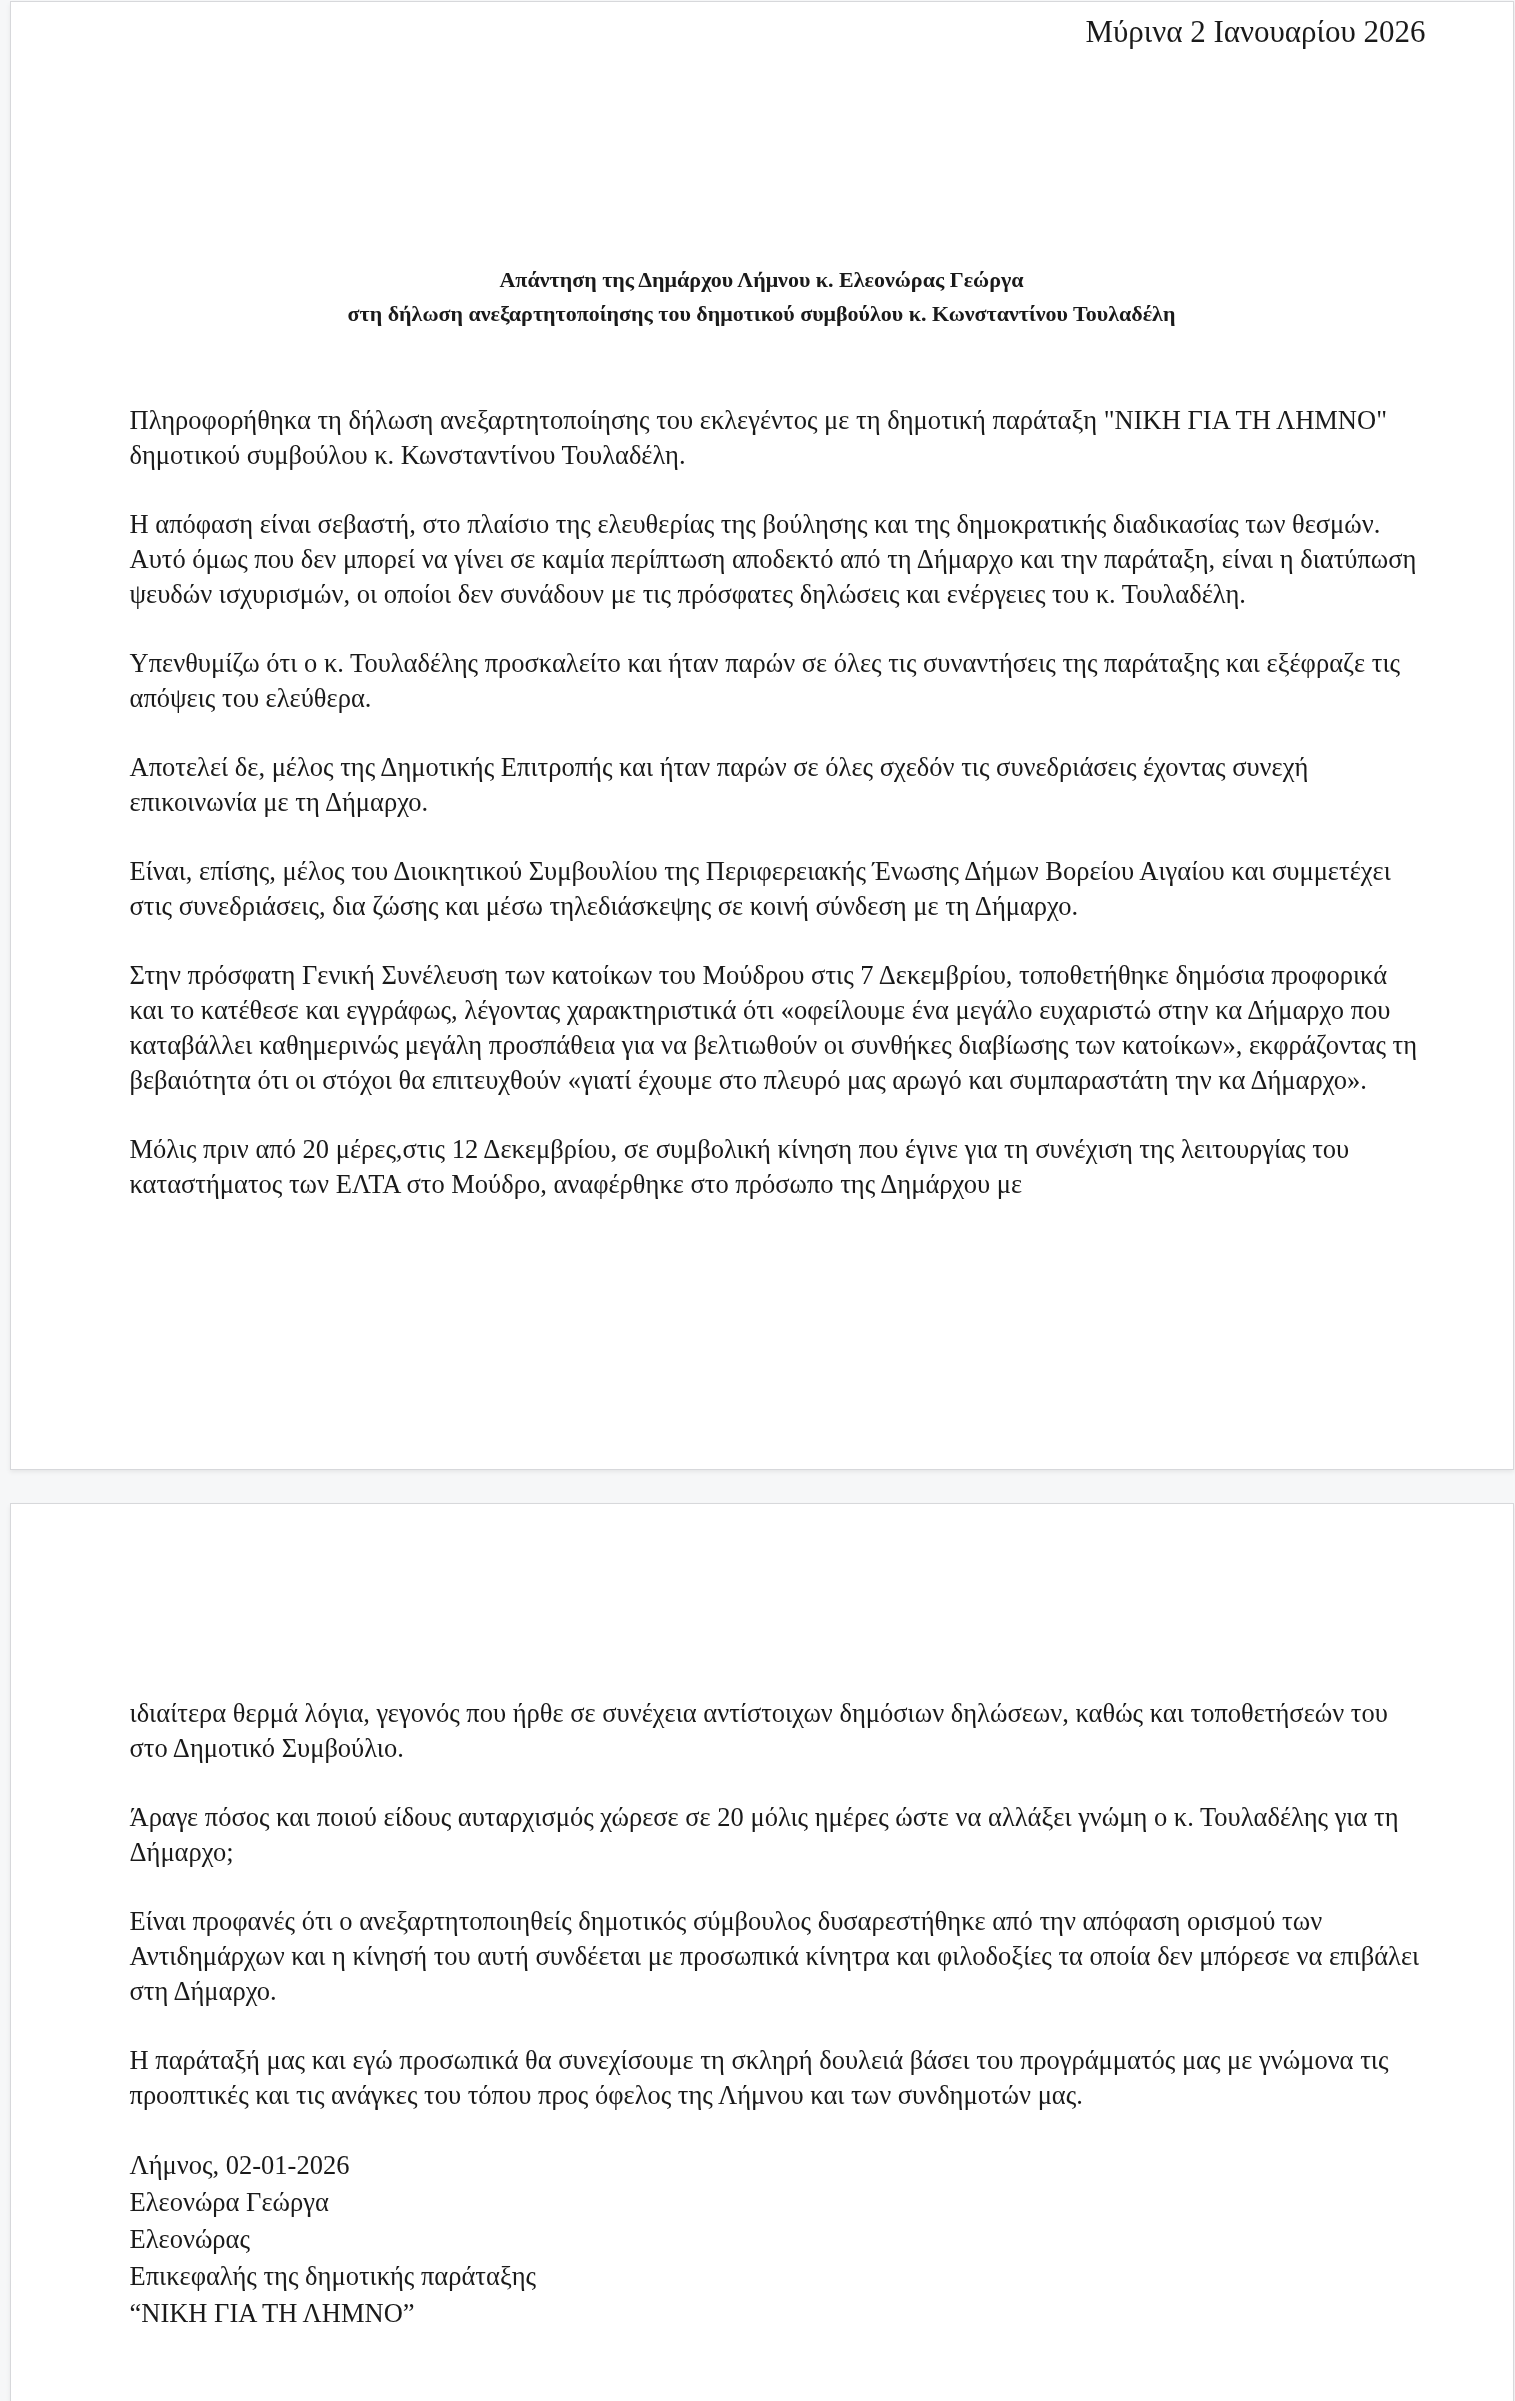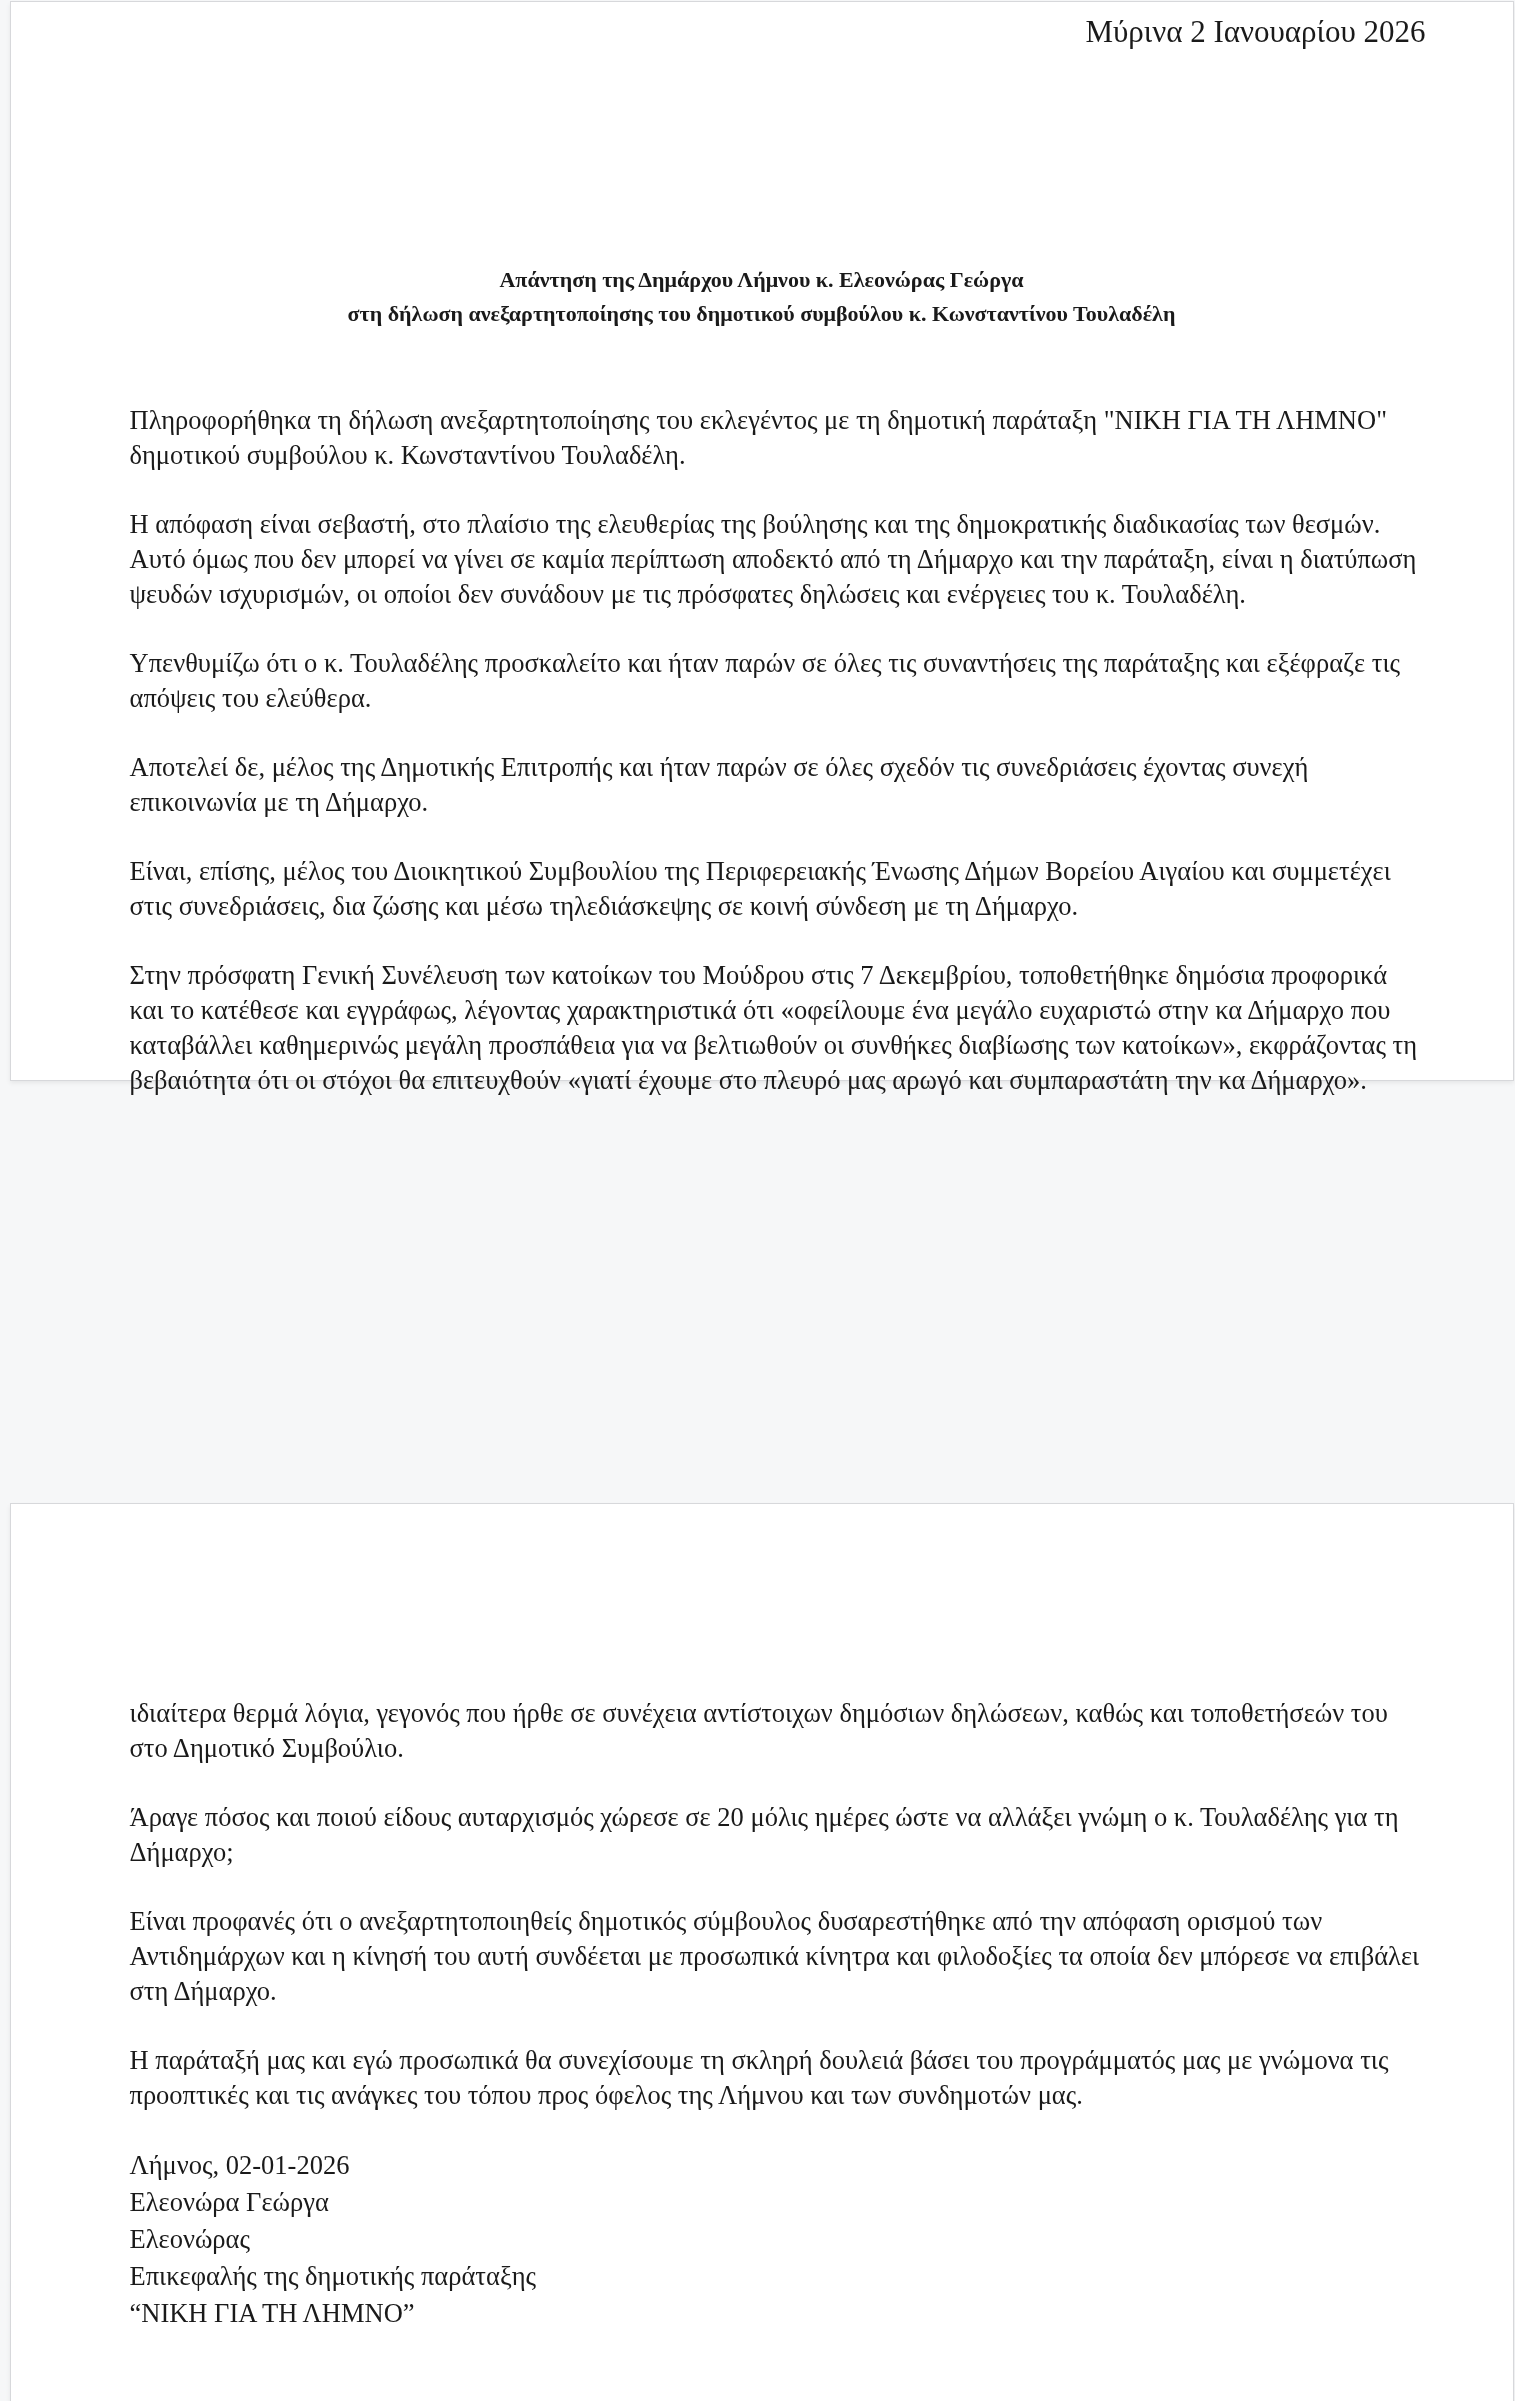--- a/index.html
+++ b/index.html
@@ -19,21 +19,21 @@
     position: absolute;
     left: 9.5px;
     width: 1504px;
     box-sizing: border-box;
     background: #ffffff;
     border: 1.9px solid #d7d8db;
     box-shadow: 0 2.8px 4.7px rgba(0,0,0,0.07);
   }
   .page-1 {
     top: 0.9px;
-    height: 1080px;
+    height: 1469px;
   }
   .page-2 {
     top: 1503px;
     height: 1088px;
   }
   .date-line {
     padding: 9.5px 87px 0 0;
     text-align: right;
     font-size: 31px;
     line-height: 42px;
@@ -77,20 +77,21 @@
       <div>στη δήλωση ανεξαρτητοποίησης του δημοτικού συμβούλου κ. Κωνσταντίνου Τουλαδέλη</div>
     </div>
 
     <div class="body-text body-1">
       <p>Πληροφορήθηκα τη δήλωση ανεξαρτητοποίησης του εκλεγέντος με τη δημοτική παράταξη "ΝΙΚΗ ΓΙΑ ΤΗ ΛΗΜΝΟ" δημοτικού συμβούλου κ. Κωνσταντίνου Τουλαδέλη.</p>
       <p>Η απόφαση είναι σεβαστή, στο πλαίσιο της ελευθερίας της βούλησης και της δημοκρατικής διαδικασίας των θεσμών. Αυτό όμως που δεν μπορεί να γίνει σε καμία περίπτωση αποδεκτό από τη Δήμαρχο και την παράταξη, είναι η διατύπωση ψευδών ισχυρισμών, οι οποίοι δεν συνάδουν με τις πρόσφατες δηλώσεις και ενέργειες του κ. Τουλαδέλη.</p>
       <p>Υπενθυμίζω ότι ο κ. Τουλαδέλης προσκαλείτο και ήταν παρών σε όλες τις συναντήσεις της παράταξης και εξέφραζε τις απόψεις του ελεύθερα.</p>
       <p>Αποτελεί δε, μέλος της Δημοτικής Επιτροπής και ήταν παρών σε όλες σχεδόν τις συνεδριάσεις έχοντας συνεχή επικοινωνία με τη Δήμαρχο.</p>
       <p>Είναι, επίσης, μέλος του Διοικητικού Συμβουλίου της Περιφερειακής Ένωσης Δήμων Βορείου Αιγαίου και συμμετέχει στις συνεδριάσεις, δια ζώσης και μέσω τηλεδιάσκεψης σε κοινή σύνδεση με τη Δήμαρχο.</p>
       <p>Στην πρόσφατη Γενική Συνέλευση των κατοίκων του Μούδρου στις 7 Δεκεμβρίου, τοποθετήθηκε δημόσια προφορικά και το κατέθεσε και εγγράφως, λέγοντας χαρακτηριστικά ότι «οφείλουμε ένα μεγάλο ευχαριστώ στην κα Δήμαρχο που καταβάλλει καθημερινώς μεγάλη προσπάθεια για να βελτιωθούν οι συνθήκες διαβίωσης των κατοίκων», εκφράζοντας τη βεβαιότητα ότι οι στόχοι θα επιτευχθούν «γιατί έχουμε στο πλευρό μας αρωγό και συμπαραστάτη την κα Δήμαρχο».</p>
+      <p>Μόλις πριν από 20 μέρες,στις 12 Δεκεμβρίου, σε συμβολική κίνηση που έγινε για τη συνέχιση της λειτουργίας του καταστήματος των ΕΛΤΑ στο Μούδρο, αναφέρθηκε στο πρόσωπο της Δημάρχου με</p>
     </div>
   </div>
 
   <div class="page page-2">
     <div class="body-text body-2">
       <p>ιδιαίτερα θερμά λόγια, γεγονός που ήρθε σε συνέχεια αντίστοιχων δημόσιων δηλώσεων, καθώς και τοποθετήσεών του στο Δημοτικό Συμβούλιο.</p>
       <p>Άραγε πόσος και ποιού είδους αυταρχισμός χώρεσε σε 20 μόλις ημέρες ώστε να αλλάξει γνώμη ο κ. Τουλαδέλης για τη Δήμαρχο;</p>
       <p>Είναι προφανές ότι ο ανεξαρτητοποιηθείς δημοτικός σύμβουλος δυσαρεστήθηκε από την απόφαση ορισμού των Αντιδημάρχων και η κίνησή του αυτή συνδέεται με προσωπικά κίνητρα και φιλοδοξίες τα οποία δεν μπόρεσε να επιβάλει στη Δήμαρχο.</p>
       <p>Η παράταξή μας και εγώ προσωπικά θα συνεχίσουμε τη σκληρή δουλειά βάσει του προγράμματός μας με γνώμονα τις προοπτικές και τις ανάγκες του τόπου προς όφελος της Λήμνου και των συνδημοτών μας.</p>
 

